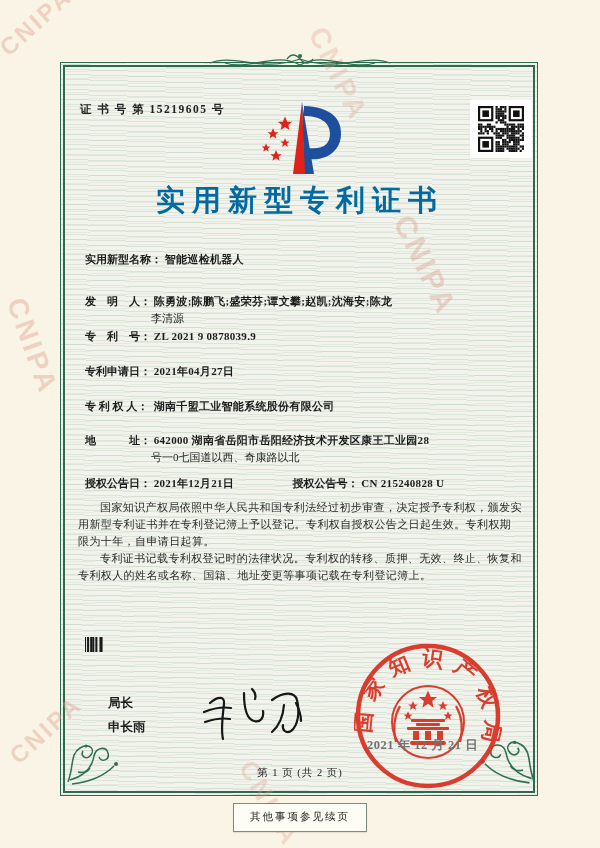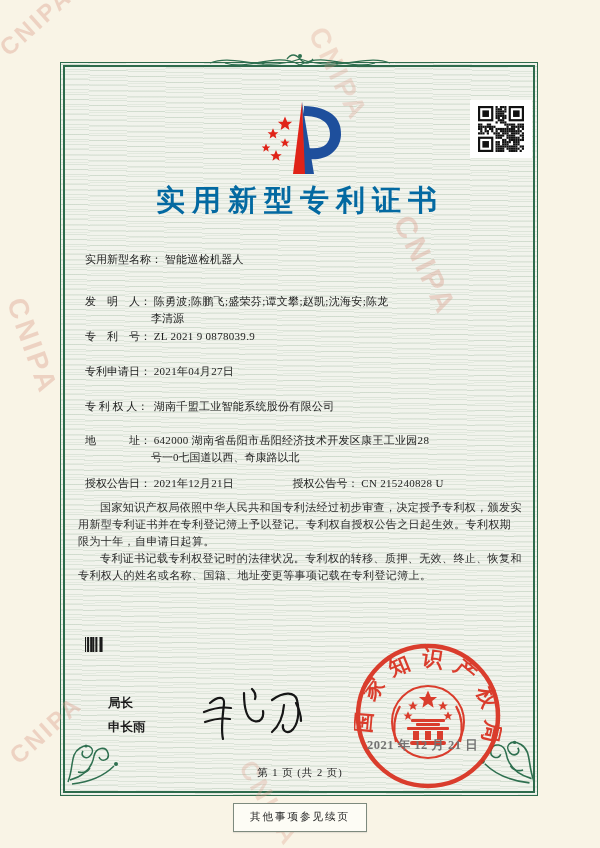--- a/index.html
+++ b/index.html
@@ -30,21 +30,21 @@
   .orn-br{left:472px;top:718px;width:66px;height:68px;transform:scaleX(-1);}
 
   
   .content{position:absolute;inset:0;z-index:2;}
   .abs{position:absolute;}
   .cert-no{left:80px;top:102px;font-size:11.5px;font-weight:600;letter-spacing:1.5px;color:#222;}
   .title{left:0;right:0;top:181px;text-align:center;font-size:29px;font-weight:700;
          letter-spacing:7px;color:#0369a1;}
   .qr-box{left:470px;top:100px;width:62px;height:58px;background:#fff;display:flex;
           align-items:center;justify-content:center;}
-  .field-row{left:85px;width:440px;font-size:11px;color:#1c1c1c;font-weight:400;white-space:nowrap;}
+  .field-row{left:85px;width:440px;font-size:11px;color:#1c1c1c;font-weight:700;white-space:nowrap;}
   .flabel{display:inline-block;min-width:66px;}
   .fvalue{letter-spacing:0.3px;}
   .fline2{position:absolute;left:151px;width:360px;font-size:11px;color:#1c1c1c;font-weight:400;}
   .fvalue-fixed{display:inline-block;width:132px;}
   .flabel2{display:inline-block;min-width:66px;margin-left:4px;}
   .paras{left:78px;top:499px;width:444px;font-size:11px;line-height:17px;color:#2a2a2a;
          letter-spacing:0.4px;}
   .paras p{margin:0;text-indent:2em;}
   .officer{left:84px;top:692px;font-size:12.5px;font-weight:600;color:#1b1b1b;line-height:1.9;margin-left:24px;}
   .seal-date{left:367px;top:737px;font-size:12.5px;font-weight:700;letter-spacing:0.5px;
@@ -104,20 +104,21 @@
       <path d="M14,48 q8,2 12,-4"></path>
     </g>
     <g fill="#2f7050">
         <circle cx="52" cy="40" r="2"></circle>
         <circle cx="22" cy="22" r="1.6"></circle>
       </g>
   </svg>
 
   <div class="content">
 
+    <div class="abs cert-no">证 书 号 第 15219605 号</div>
 
     <svg class="abs" style="left:252px;top:98px" width="95" height="80" viewBox="0 0 95 80">
       <defs>
         <path id="lstar" d="M0,-6 L1.76,-1.85 L5.7,-1.85 L2.6,0.7 L3.5,4.85 L0,2.3 L-3.5,4.85 L-2.6,0.7 L-5.7,-1.85 L-1.76,-1.85 Z"></path>
       </defs>
       <path d="M52,8 C78,9 90,20 89,37 C88,55 72,63 56,61 L56,50 C72,52 78,45 78,36 C78,23 66,18 52,18 Z" fill="#1e4f9c"></path>
       <polygon points="50,4 62,76 52,76" fill="#1e4f9c"></polygon>
       <polygon points="50,4 53,76 41,76" fill="#e02318"></polygon>
       <g fill="#e02318">
         <use href="#lstar" transform="translate(33,26) scale(1.25)"></use>

